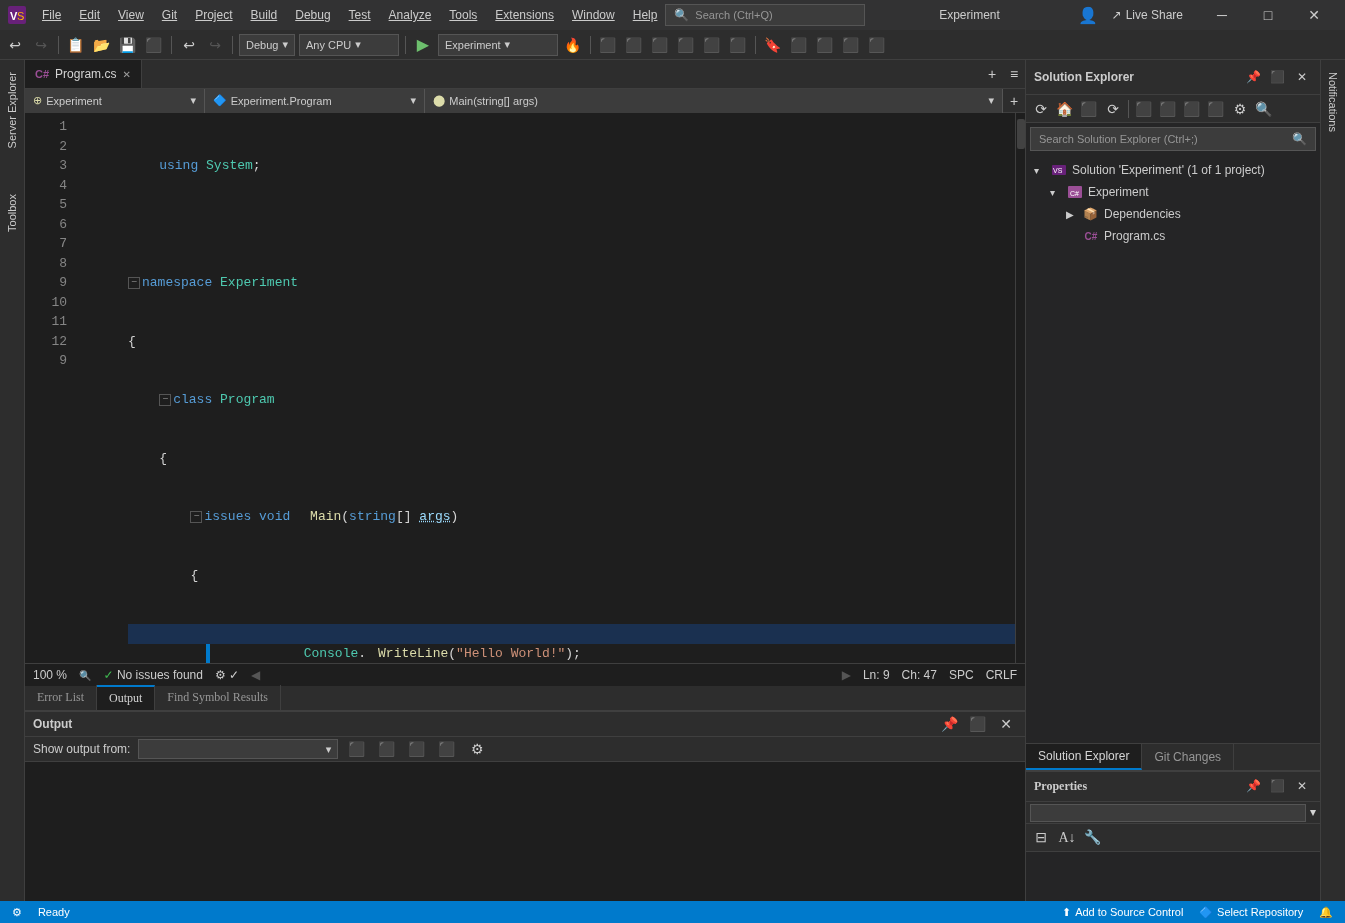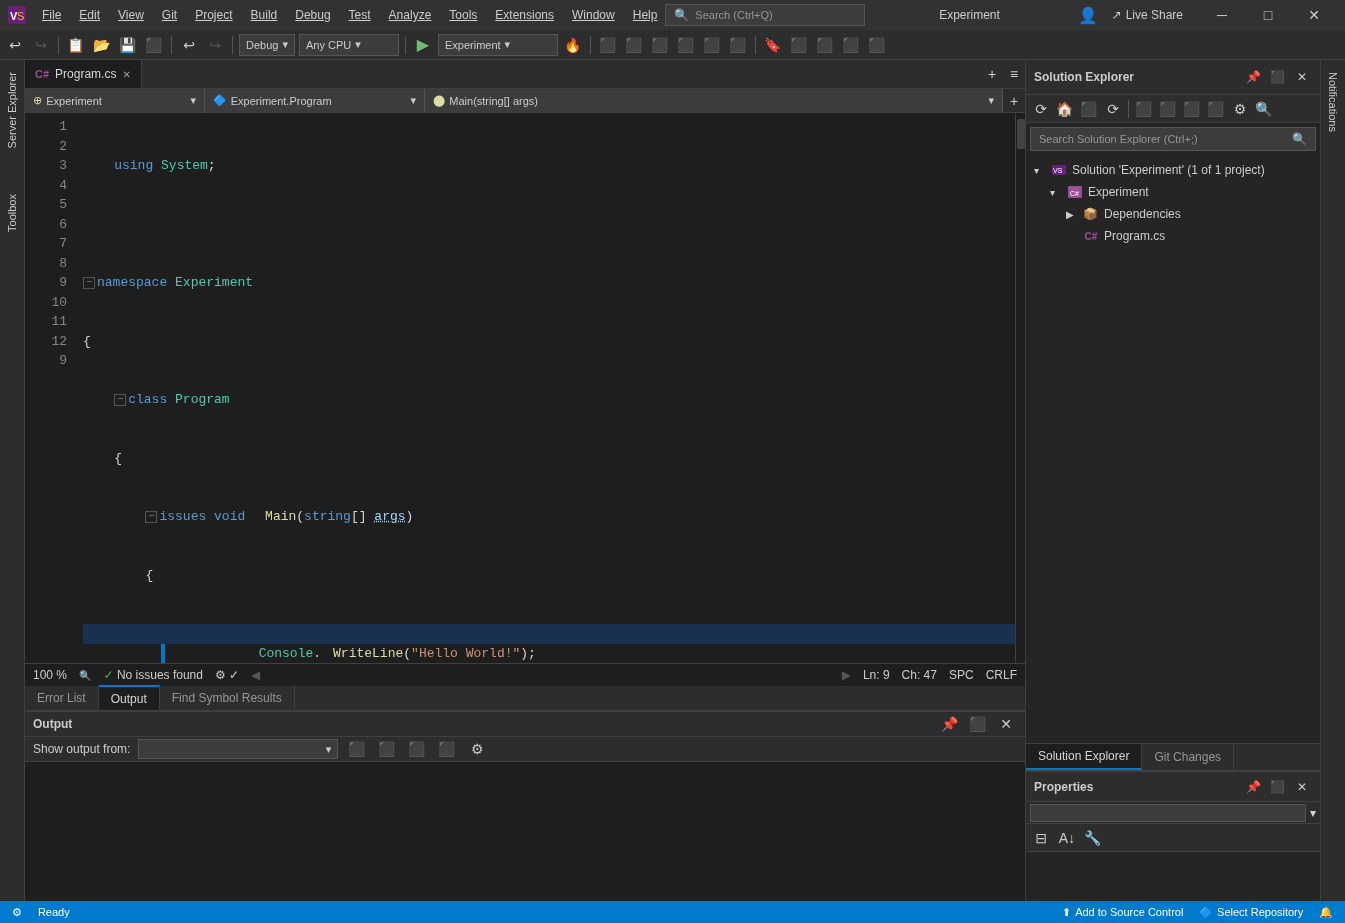--- a/index.html
+++ b/index.html
@@ -222,20 +222,21 @@
       font-size: 13px;
       line-height: 1.5;
       white-space: pre;
       overflow: visible;
     }
     .code-line {
       height: 19.5px;
       display: flex;
       align-items: center;
       position: relative;
+      margin-left: 45px;
     }
     .code-line.highlighted {
       background: #1a2a3a;
     }
     .keyword { color: #569cd6; }
     .type-name { color: #4ec9b0; }
     .namespace-name { color: #4ec9b0; }
     .string { color: #ce9178; }
     .method { color: #dcdcaa; padding-left: 12px; }
     .param { color: #9cdcfe; text-decoration: underline dotted; }
@@ -349,20 +350,21 @@
       border-bottom: 2px solid #007acc;
       background: #1e1e1e;
     }
 
     
     #properties-panel {
       height: 130px;
       background: #252526;
       border-top: 1px solid #3f3f3f;
       flex-shrink: 0;
+      font-family: Liberation Serif, serif;
     }
     #props-header {
       height: 30px;
       background: #2d2d2d;
       display: flex;
       align-items: center;
       padding: 0 8px;
       justify-content: space-between;
       border-bottom: 1px solid #3f3f3f;
     }
@@ -472,20 +474,21 @@
       border-bottom: 1px solid #3f3f3f;
     }
     .bottom-tab {
       padding: 0 12px;
       height: 25px;
       display: flex; align-items: center;
       font-size: 12px;
       color: #969696;
       cursor: pointer;
       border-right: 1px solid #3f3f3f;
+      font-family: Liberation Serif, serif;
     }
     .bottom-tab.active {
       color: #d4d4d4;
       background: #1e1e1e;
       border-top: 2px solid #007acc;
     }
 
     
     #app-status {
       height: 22px;

